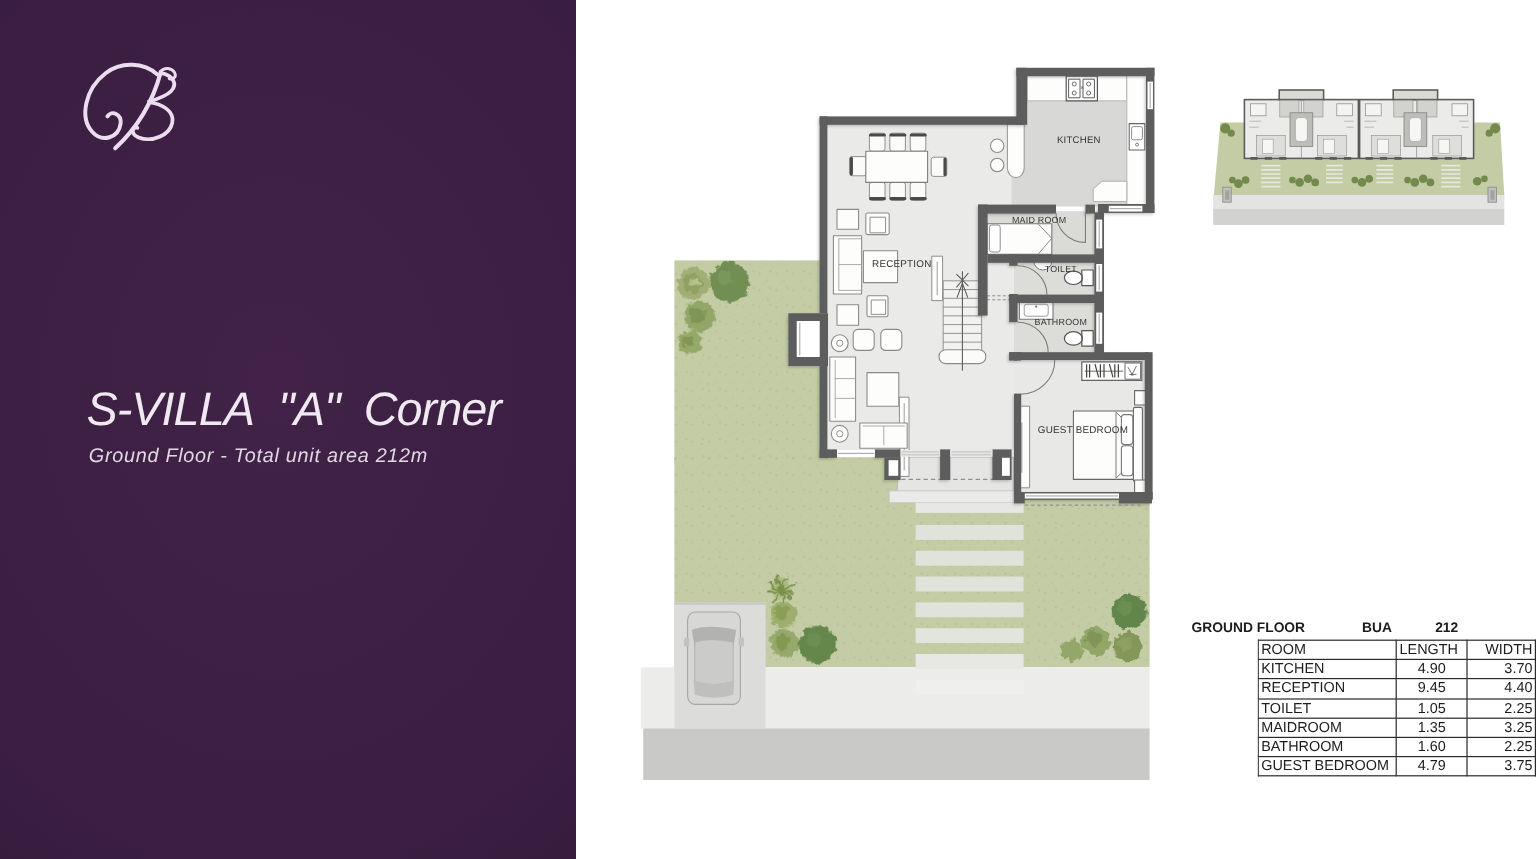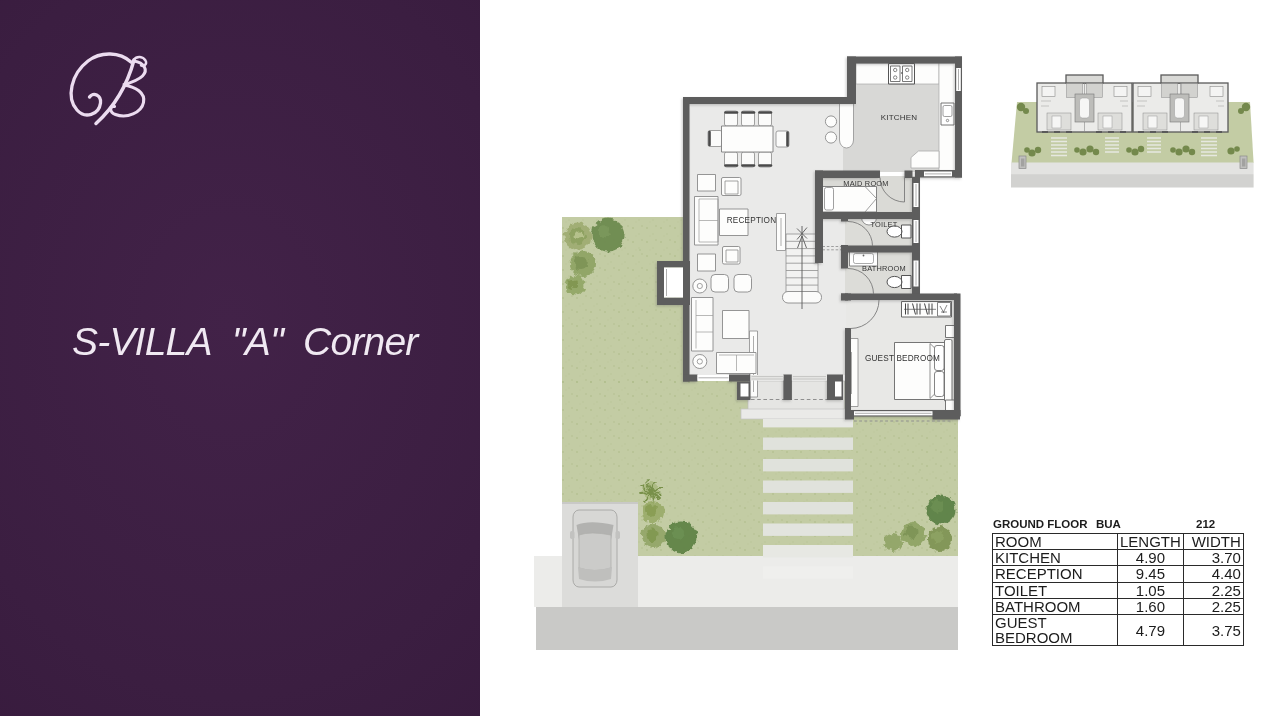--- a/index.html
+++ b/index.html
@@ -2,21 +2,21 @@
 <html><head>
 <meta charset="utf-8">
 <style>
   html,body{margin:0;padding:0;}
   .page{position:relative;width:1280px;height:716px;background:#ffffff;overflow:hidden;font-family:"Liberation Sans",sans-serif;}
   .leftpanel{position:absolute;left:0;top:0;width:480px;height:716px;
     background:radial-gradient(ellipse 115% 95% at 48% 45%, #422248 0%, #3b1e41 55%, #34183a 100%);}
   .title{position:absolute;left:72px;top:320px;color:#f0e9f2;font-style:italic;font-size:39px;letter-spacing:-0.8px;white-space:nowrap;}
   .subtitle{position:absolute;left:74px;top:371px;color:#e3d7e6;font-style:italic;font-size:16.5px;letter-spacing:0.6px;white-space:nowrap;}
   .planwrap{position:absolute;left:480px;top:0;width:800px;height:716px;}
-  table.dims{position:absolute;left:992px;top:533px;border-collapse:collapse;font-size:15px;color:#1c1c1c;}
+  table.dims{position:absolute;left:1048px;top:533px;border-collapse:collapse;font-size:12px;color:#1c1c1c;}
   table.dims td{border:1.4px solid #2a2a2a;padding:0 2px 0 2px;height:15.2px;line-height:15.2px;}
   td.c1{width:120px;}
   td.c2{width:55px;text-align:center;}
   td.c3{width:55px;text-align:right;}
   .thead{position:absolute;top:518px;font-size:11.5px;color:#1c1c1c;font-weight:bold;white-space:nowrap;}
 </style>
 </head>
 <body>
 <div class="page">
 
@@ -26,20 +26,21 @@
     <g fill="none" stroke="#ecdcf0" stroke-linecap="round">
       <path d="M 71 16 C 60 6 41 5 28 15 C 11 28 6 52 17 64 C 25 73 39 69 40.5 57 C 41.5 49 33 45.5 29.5 51" stroke-width="3.3"></path>
       <path d="M 73.5 14 C 77 9.5 83 10.5 85.5 14.5 C 87.5 18 84 21 81 19.5" stroke-width="2.4"></path>
       <path d="M 74 14 C 67 40 53 62 36 77.5" stroke-width="3.5"></path>
       <path d="M 74 15 C 84 16.5 88.5 24 82.5 30 C 78.5 34 70 37 63 39 C 76 40.5 85.5 47 83.5 56.5 C 81.5 66.5 67 73 55.5 68.5 C 49 66 49.5 59.5 54.5 60.5" stroke-width="3.1"></path>
     </g>
   </svg>
 
   <div class="title">S-VILLA&nbsp; "A"&nbsp; Corner</div>
 
+  <div class="subtitle">Ground Floor - Total unit area 212m</div>
 
   <svg class="planwrap" viewBox="480 0 800 716">
     <defs>
       <filter id="wallsh" x="-10%" y="-10%" width="120%" height="120%">
         <feDropShadow dx="-1.2" dy="1.4" stdDeviation="1.1" flood-color="#5a5a5a" flood-opacity="0.30"></feDropShadow>
       </filter>
       <filter id="rough" x="-30%" y="-30%" width="160%" height="160%">
         <feTurbulence type="fractalNoise" baseFrequency="0.18" numOctaves="2" seed="7" result="t"></feTurbulence>
         <feDisplacementMap in="SourceGraphic" in2="t" scale="7" xChannelSelector="R" yChannelSelector="G"></feDisplacementMap>
       </filter>
@@ -581,46 +582,51 @@
 
       <rect x="1019" y="156" width="7" height="12.5" fill="#c0c0be" stroke="#8a8a8a" stroke-width="0.7"></rect>
       <rect x="1021" y="158.5" width="3.4" height="8" fill="#a2a2a0"></rect>
 
       <rect x="1240" y="156" width="7" height="12.5" fill="#c0c0be" stroke="#8a8a8a" stroke-width="0.7"></rect>
       <rect x="1242" y="158.5" width="3.4" height="8" fill="#a2a2a0"></rect>
     </g>
   </svg>
 
   <div class="thead" style="left:993px;">GROUND FLOOR</div>
-  <div class="thead" style="left:1096px;">BUA</div>
+  <div class="thead" style="left:1135px;">BUA</div>
   <div class="thead" style="left:1196px;">212</div>
 
   <table class="dims">
     <tbody>
         <tr>
           <td class="c1">ROOM</td>
-          <td class="c2" style="text-align:right">LENGTH</td>
+          <td class="c2" style="text-align:left">LENGTH</td>
           <td class="c3" style="text-align:right">WIDTH</td>
         </tr>
     <tr>
           <td class="c1">KITCHEN</td>
           <td class="c2">4.90</td>
           <td class="c3">3.70</td>
         </tr>
     <tr>
           <td class="c1">RECEPTION</td>
           <td class="c2">9.45</td>
           <td class="c3">4.40</td>
         </tr>
     <tr>
           <td class="c1">TOILET</td>
           <td class="c2">1.05</td>
           <td class="c3">2.25</td>
         </tr>
     <tr>
+          <td class="c1">MAIDROOM</td>
+          <td class="c2">1.35</td>
+          <td class="c3">3.25</td>
+        </tr>
+    <tr>
           <td class="c1">BATHROOM</td>
           <td class="c2">1.60</td>
           <td class="c3">2.25</td>
         </tr>
     <tr>
           <td class="c1">GUEST BEDROOM</td>
           <td class="c2">4.79</td>
           <td class="c3">3.75</td>
         </tr>
   </tbody>

